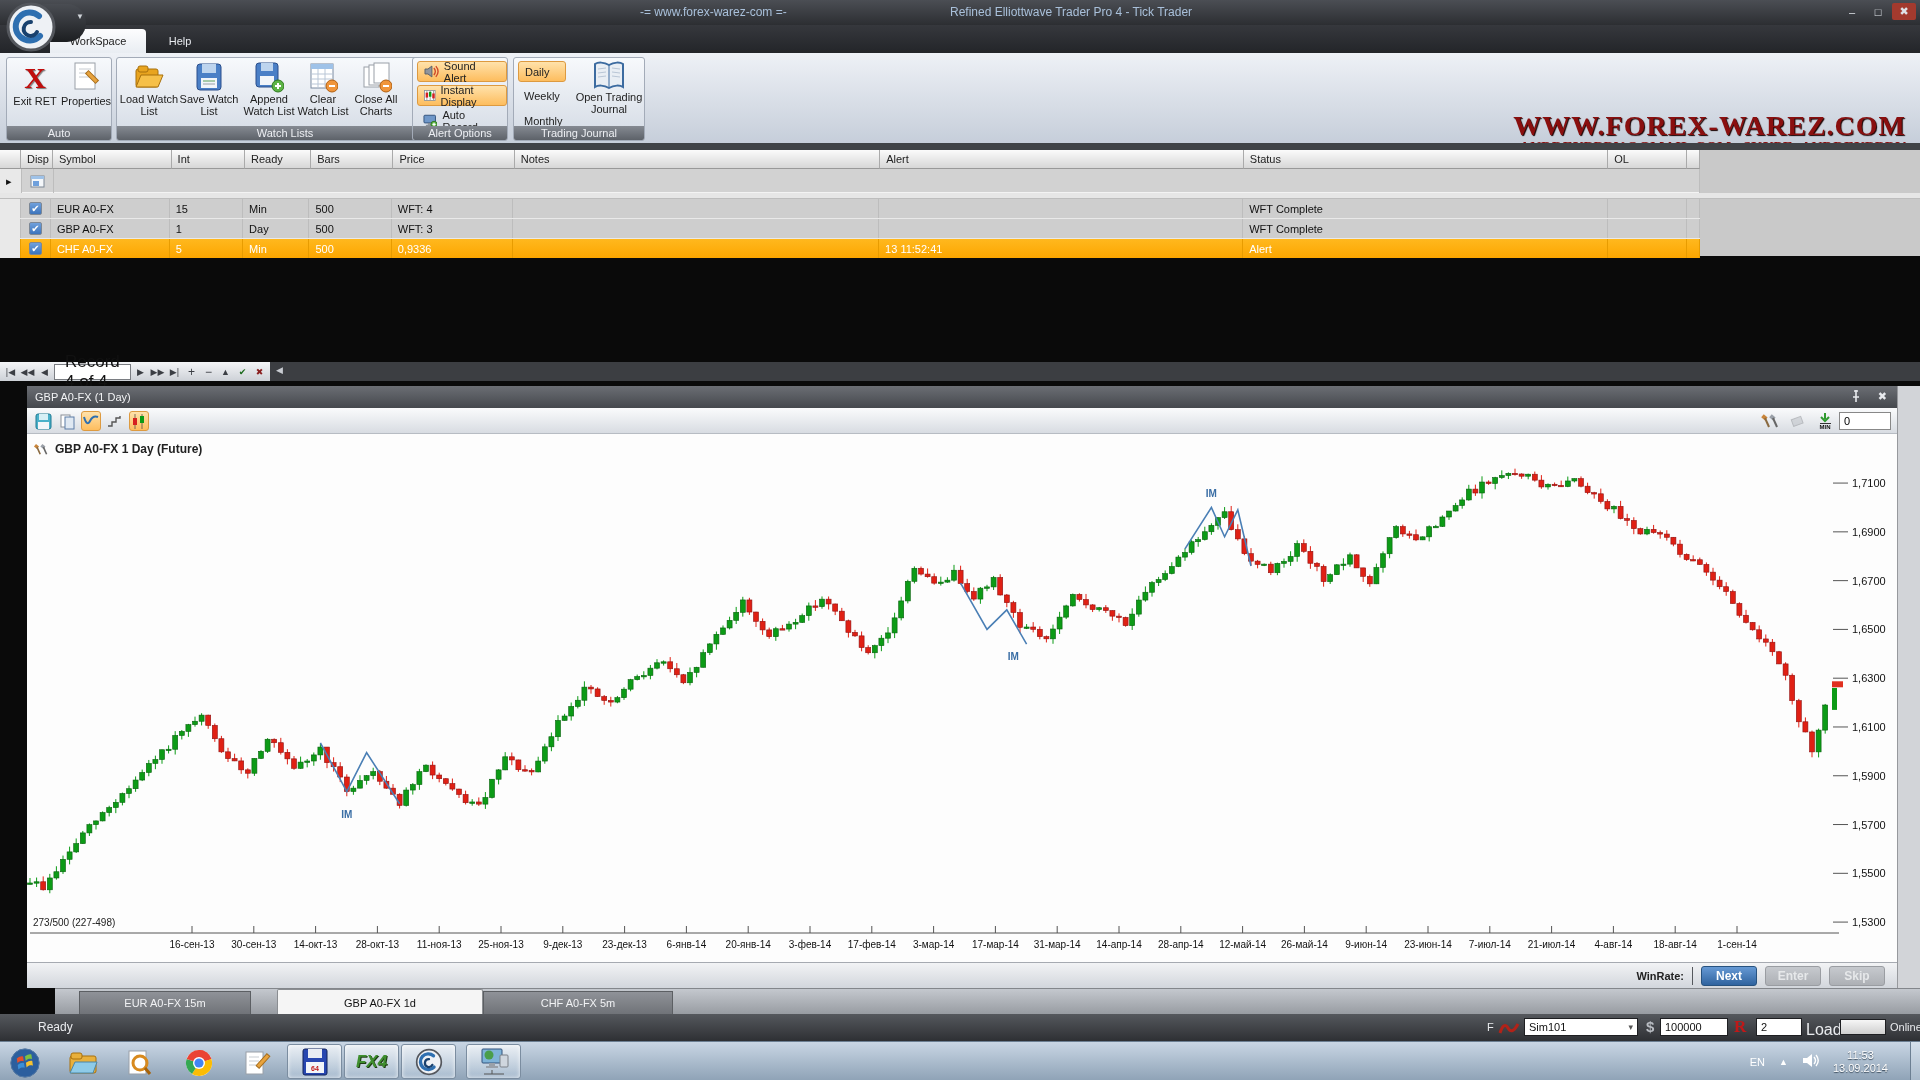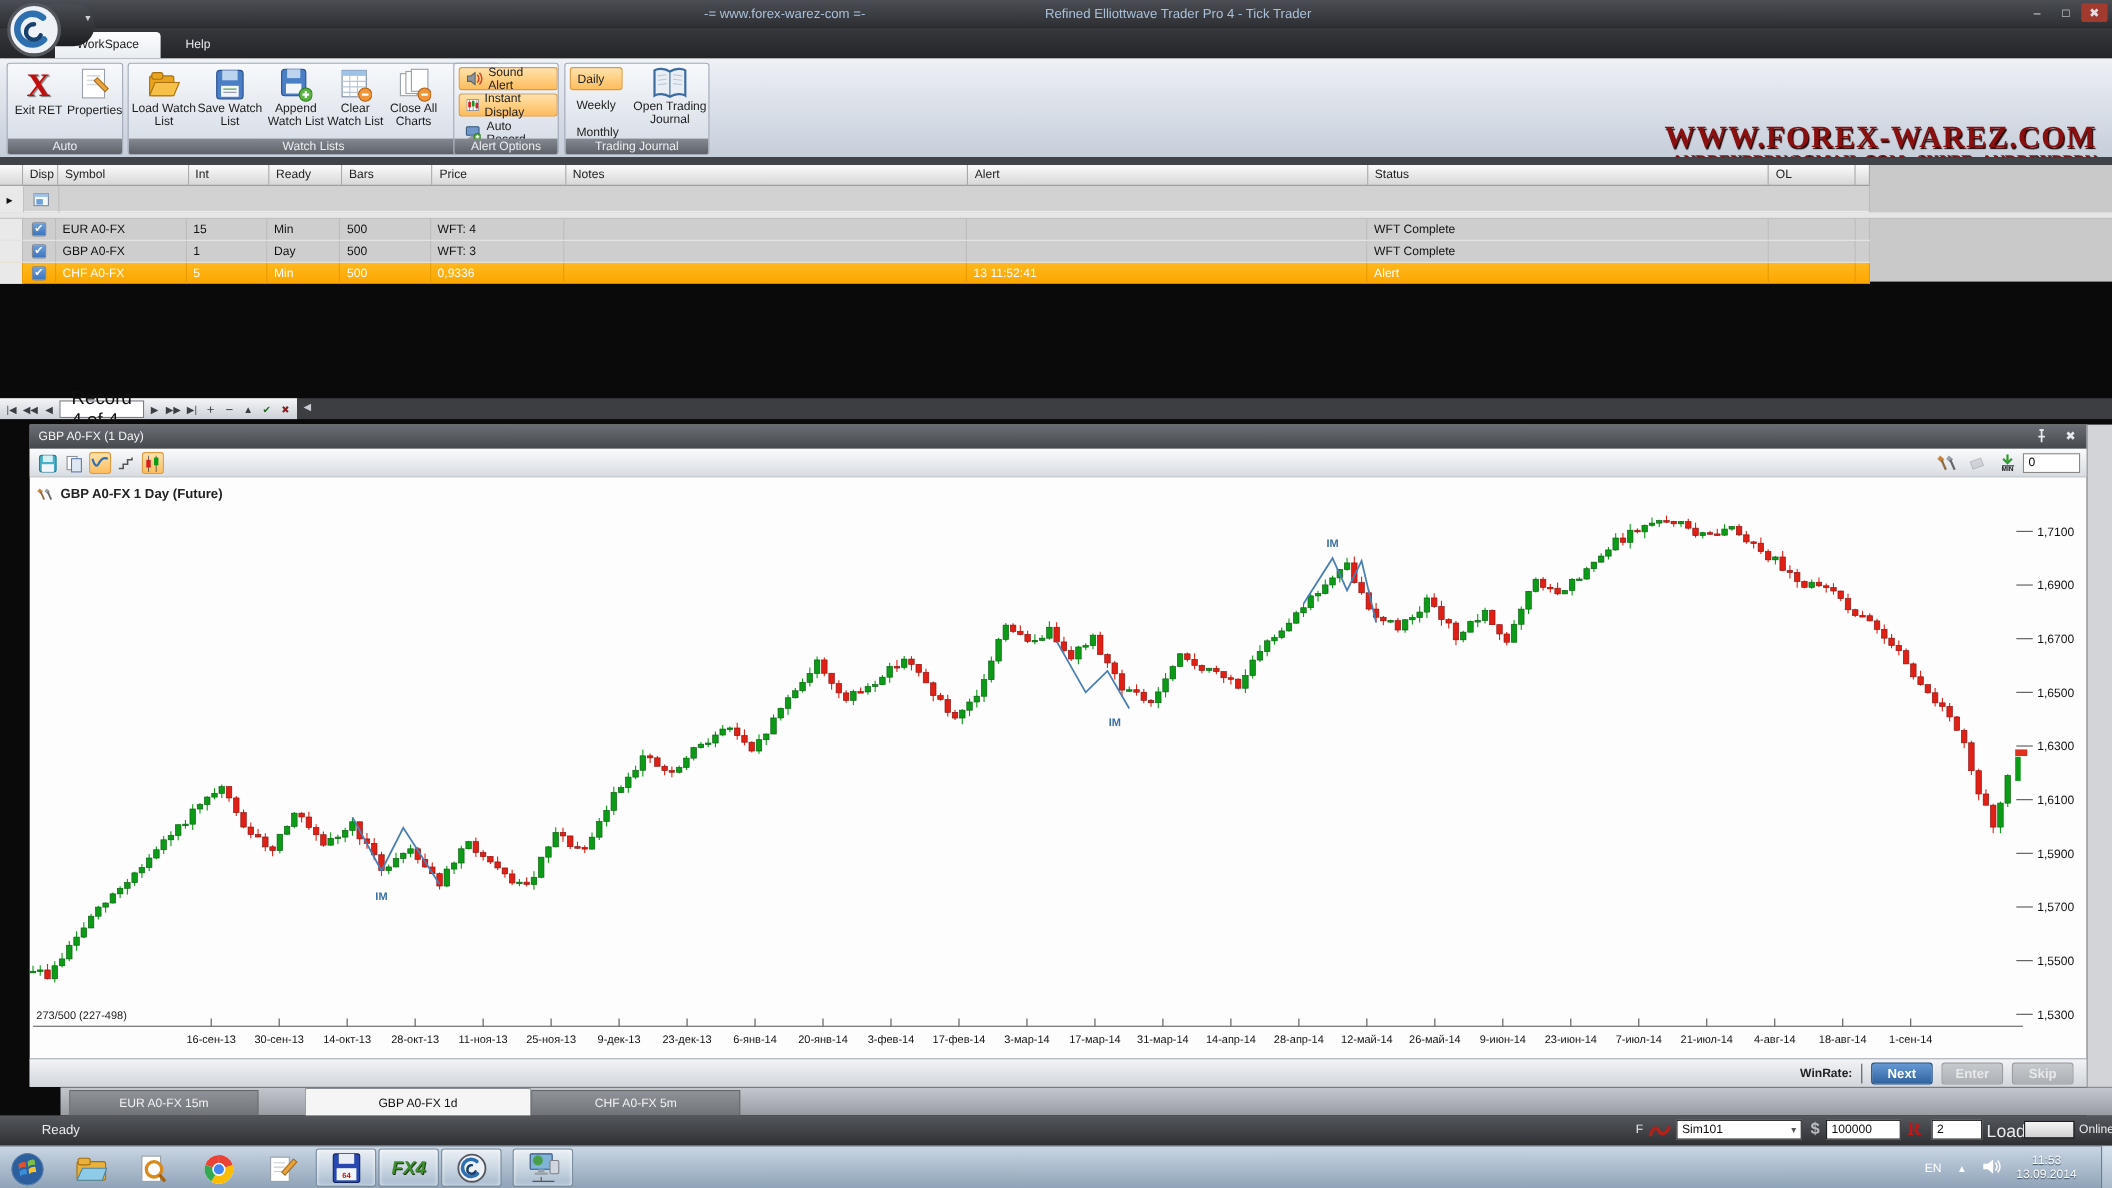--- a/index.html
+++ b/index.html
@@ -1048,21 +1048,21 @@
     <span style="width:1px;height:18px;background:#55585d"></span>
     <span class="wrbtn next">Next</span>
     <span class="wrbtn dis">Enter</span>
     <span class="wrbtn dis">Skip</span>
   </div>
 </div>
 
 <div class="abs" style="left:1897px;top:386px;width:23px;height:628px;background:#d2d4d8;border-left:1px solid #97999d"></div>
 
 <div class="abs" id="tabstrip">
-  <div class="btab inact" style="left:8px;width:172px">EUR A0-FX 15m</div>
+  <div class="btab inact" style="left:24px;width:172px">EUR A0-FX 15m</div>
   <div class="btab act" style="left:222px;width:206px">GBP A0-FX 1d</div>
   <div class="btab inact" style="left:428px;width:190px">CHF A0-FX 5m</div>
 </div>
 
 <div class="abs" id="statusbar">
   <span class="abs" style="left:38px;top:6px">Ready</span>
   <span class="abs" style="left:1487px;top:7px;font-size:11px">F</span>
   <span class="abs" style="left:1498px;top:6px">
     <svg width="22" height="15" viewBox="0 0 22 15">
         <path d="M2 13 Q6 1 10 8 T 20 4" fill="none" stroke="#b22218" stroke-width="3"></path>

